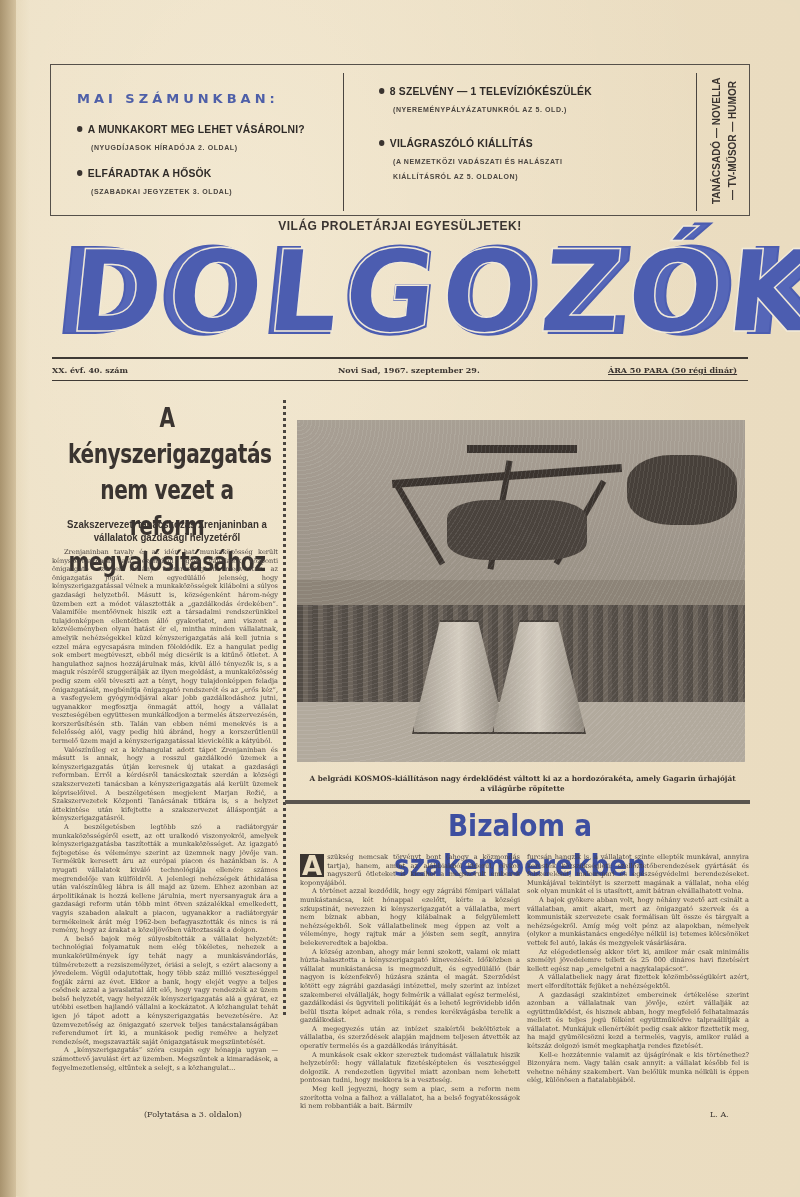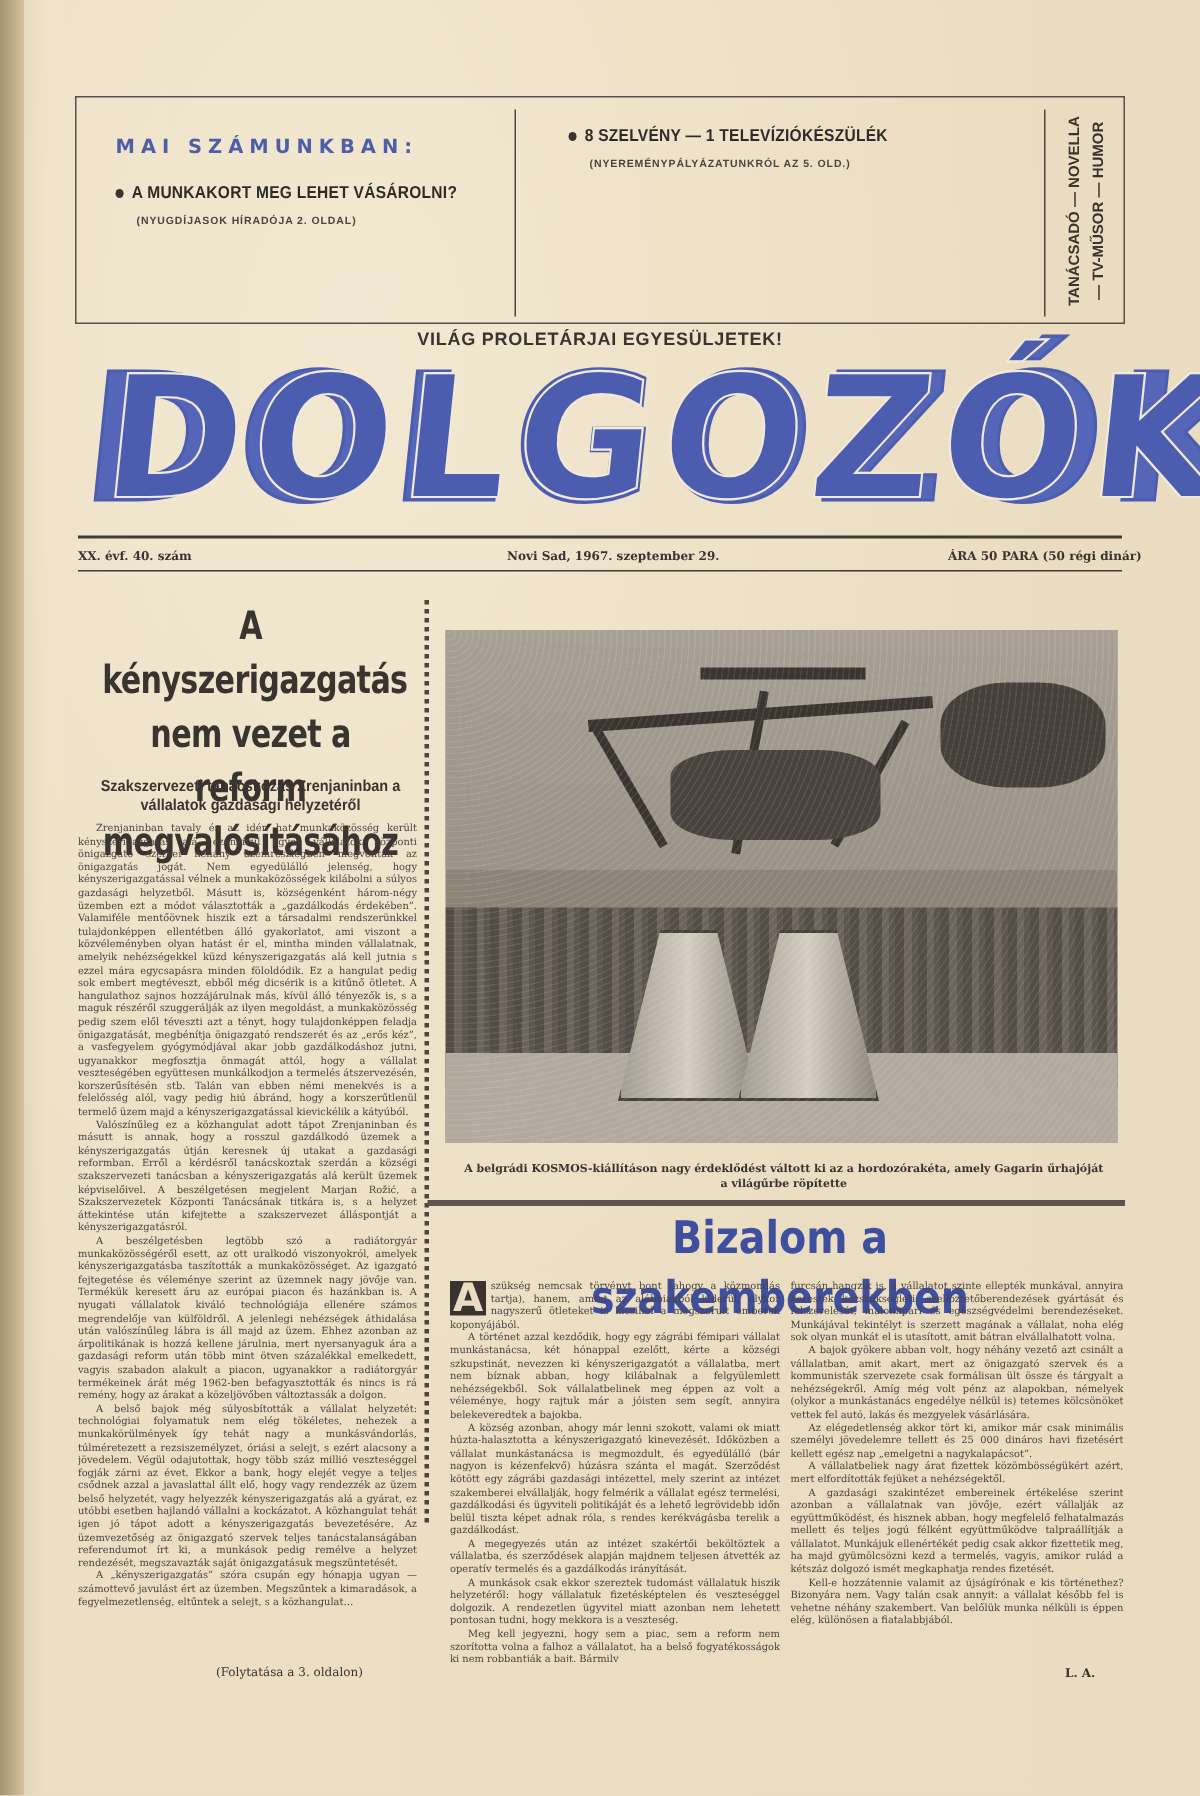--- a/index.html
+++ b/index.html
@@ -77,65 +77,80 @@
   .caption { position:absolute; left:295px; top:774px; width:455px; text-align:center;
     font-family:"DejaVu Serif", serif; font-size:7.3px; font-weight:bold; line-height:10px; color:#3a3430; }
   .thickrule { position:absolute; left:285px; top:800px; width:465px; height:4px; background:#5a554f; }
 
   
   .art2-title { position:absolute; left:290px; top:806px; width:460px; text-align:center;
     font-family:"DejaVu Sans", sans-serif; font-weight:bold; font-size:30px; line-height:40px;
     color:#3e4fa0; transform:scaleX(0.88); transform-origin:center; }
   .dropcap { float:left; font-family:"DejaVu Sans", sans-serif; font-weight:bold; font-size:26px; line-height:22px;
     background:#3a3430; color:#e9dcc0; padding:1px 2px 0 2px; margin:1px 3px 0 0; }
-  .sig { position:absolute; left:710px; top:1110px; font-family:"DejaVu Serif", serif; font-size:8px; font-weight:bold; color:#3a3430; }
+  .sig { position:absolute; left:710px; top:1110px; font-family:"DejaVu Serif", serif; font-size:8px; font-weight:normal; color:#3a3430; }
 </style>
 </head>
 <body>
 
 <div class="page">
   <div class="spine"></div>
 
   <div class="topbox">
     <div class="col1">
       <div class="inside-title">MAI SZÁMUNKBAN:</div>
       <div class="item" style="left:26px; top:58px;">
         <div class="hl">
             <span class="dot"></span>
             <span>A MUNKAKORT MEG LEHET VÁSÁROLNI?</span>
           </div>
         <div class="sub">(NYUGDÍJASOK HÍRADÓJA 2. OLDAL)</div>
       </div>
+      <div class="item" style="left:26px; top:102px;">
+        <div class="hl">
+            <span class="dot"></span>
+            <span>ELFÁRADTAK A HŐSÖK</span>
+          </div>
+        <div class="sub">(SZABADKAI JEGYZETEK 3. OLDAL)</div>
+      </div>
     </div>
     <div class="vdiv1"></div>
     <div class="col2">
       <div class="item" style="left:28px; top:20px;">
         <div class="hl">
             <span class="dot"></span>
             <span>8 SZELVÉNY — 1 TELEVÍZIÓKÉSZÜLÉK</span>
           </div>
         <div class="sub">(NYEREMÉNYPÁLYÁZATUNKRÓL AZ 5. OLD.)</div>
+      </div>
+      <div class="item" style="left:28px; top:72px;">
+        <div class="hl">
+            <span class="dot"></span>
+            <span>VILÁGRASZÓLÓ KIÁLLÍTÁS</span>
+          </div>
+        <div class="sub">(A NEMZETKÖZI VADÁSZATI ÉS HALÁSZATI</div>
+        <div class="sub" style="margin-top:0">KIÁLLÍTÁSRÓL AZ 5. OLDALON)</div>
       </div>
     </div>
     <div class="vdiv2"></div>
     <div class="col3">
       <div class="vertical-teaser" style="left:8px;">TANÁCSADÓ — NOVELLA</div>
       <div class="vertical-teaser" style="left:24px;">— TV-MŰSOR — HUMOR</div>
     </div>
   </div>
 
   <div class="slogan">VILÁG PROLETÁRJAI EGYESÜLJETEK!</div>
   <div class="masthead">
     <span>DOLGOZÓK</span>
     <div class="inner">DOLGOZÓK</div>
   </div>
   <div class="rule" style="left:52px; top:357px; width:696px;"></div>
   <div class="dateline" style="left:52px;">XX. évf. 40. szám</div>
   <div class="dateline" style="left:338px;">Novi Sad, 1967. szeptember 29.</div>
-  <div class="dateline" style="left:632px;">ÁRA 50 PARA (50 régi dinár)</div>
+  <div class="dateline" style="left:608px;text-decoration:underline;">ÁRA 50 PARA (50 régi dinár)</div>
   <div class="rule" style="left:52px; top:380px; width:696px; height:1px;"></div>
 
   <div class="art1-title">A kényszerigazgatás nem vezet a reform megvalósításához</div>
   <div class="art1-sub">Szakszervezeti tanácskozás Zrenjaninban a vállalatok gazdasági helyzetéről</div>
   <div class="body-text" style="left:52px; top:548px; width:226px; height:545px;">
     <p>Zrenjaninban tavaly és az idén hat munkaközösség került kényszerigazgatás alá, ezenkívül egyes vállalatok központi önigazgató szervei néhány üzemrészlegben megvonták az önigazgatás jogát. Nem egyedülálló jelenség, hogy kényszerigazgatással vélnek a munkaközösségek kilábolni a súlyos gazdasági helyzetből. Másutt is, községenként három-négy üzemben ezt a módot választották a „gazdálkodás érdekében”. Valamiféle mentőövnek hiszik ezt a társadalmi rendszerünkkel tulajdonképpen ellentétben álló gyakorlatot, ami viszont a közvéleményben olyan hatást ér el, mintha minden vállalatnak, amelyik nehézségekkel küzd kényszerigazgatás alá kell jutnia s ezzel mára egycsapásra minden föloldódik. Ez a hangulat pedig sok embert megtéveszt, ebből még dicsérik is a kitűnő ötletet. A hangulathoz sajnos hozzájárulnak más, kívül álló tényezők is, s a maguk részéről szuggerálják az ilyen megoldást, a munkaközösség pedig szem elől téveszti azt a tényt, hogy tulajdonképpen feladja önigazgatását, megbénítja önigazgató rendszerét és az „erős kéz”, a vasfegyelem gyógymódjával akar jobb gazdálkodáshoz jutni, ugyanakkor megfosztja önmagát attól, hogy a vállalat veszteségében együttesen munkálkodjon a termelés átszervezésén, korszerűsítésén stb. Talán van ebben némi menekvés is a felelősség alól, vagy pedig hiú ábránd, hogy a korszerűtlenül termelő üzem majd a kényszerigazgatással kievickélik a kátyúból.</p>
     <p>Valószínűleg ez a közhangulat adott tápot Zrenjaninban és másutt is annak, hogy a rosszul gazdálkodó üzemek a kényszerigazgatás útján keresnek új utakat a gazdasági reformban. Erről a kérdésről tanácskoztak szerdán a községi szakszervezeti tanácsban a kényszerigazgatás alá került üzemek képviselőivel. A beszélgetésen megjelent Marjan Rožić, a Szakszervezetek Központi Tanácsának titkára is, s a helyzet áttekintése után kifejtette a szakszervezet álláspontját a kényszerigazgatásról.</p>
     <p>A beszélgetésben legtöbb szó a radiátorgyár munkaközösségéről esett, az ott uralkodó viszonyokról, amelyek kényszerigazgatásba taszították a munkaközösséget. Az igazgató fejtegetése és véleménye szerint az üzemnek nagy jövője van. Termékük keresett áru az európai piacon és hazánkban is. A nyugati vállalatok kiváló technológiája ellenére számos megrendelője van külföldről. A jelenlegi nehézségek áthidalása után valószínűleg lábra is áll majd az üzem. Ehhez azonban az árpolitikának is hozzá kellene járulnia, mert nyersanyaguk ára a gazdasági reform után több mint ötven százalékkal emelkedett, vagyis szabadon alakult a piacon, ugyanakkor a radiátorgyár termékeinek árát még 1962-ben befagyasztották és nincs is rá remény, hogy az árakat a közeljövőben változtassák a dolgon.</p>
     <p>A belső bajok még súlyosbították a vállalat helyzetét: technológiai folyamatuk nem elég tökéletes, nehezek a munkakörülmények így tehát nagy a munkásvándorlás, túlméretezett a rezsiszemélyzet, óriási a selejt, s ezért alacsony a jövedelem. Végül odajutottak, hogy több száz millió veszteséggel fogják zárni az évet. Ekkor a bank, hogy elejét vegye a teljes csődnek azzal a javaslattal állt elő, hogy vagy rendezzék az üzem belső helyzetét, vagy helyezzék kényszerigazgatás alá a gyárat, ez utóbbi esetben hajlandó vállalni a kockázatot. A közhangulat tehát igen jó tápot adott a kényszerigazgatás bevezetésére. Az üzemvezetőség az önigazgató szervek teljes tanácstalanságában referendumot írt ki, a munkások pedig remélve a helyzet rendezését, megszavazták saját önigazgatásuk megszüntetését.</p>
     <p>A „kényszerigazgatás” szóra csupán egy hónapja ugyan — számottevő javulást ért az üzemben. Megszűntek a kimaradások, a fegyelmezetlenség, eltűntek a selejt, s a közhangulat…</p>

